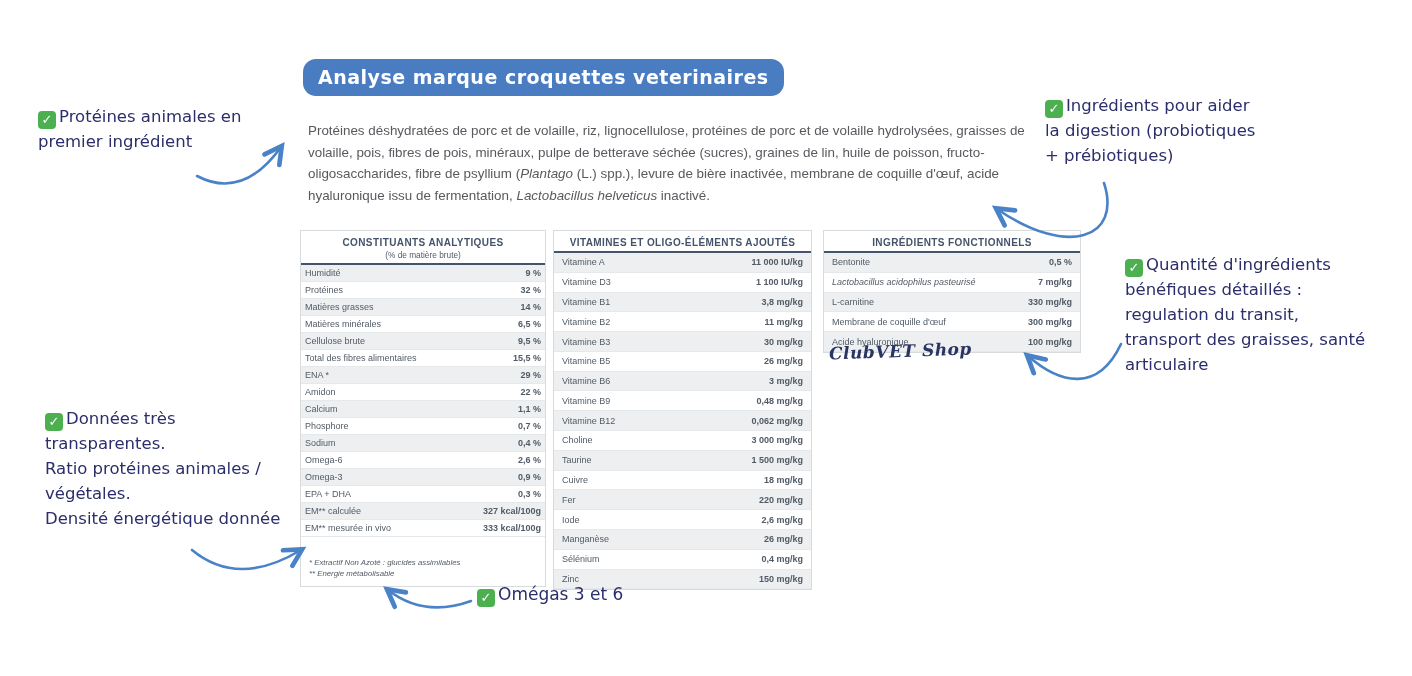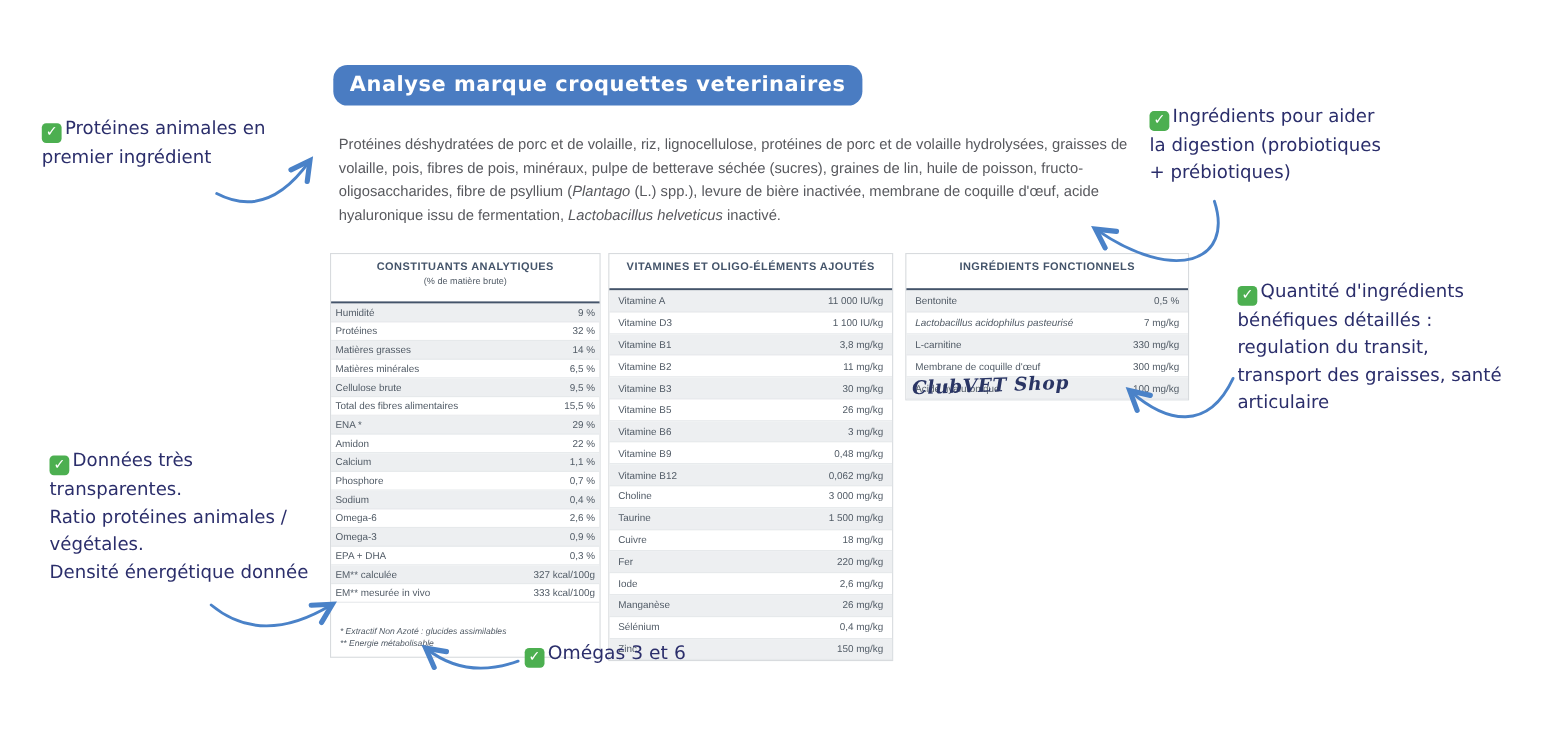--- a/index.html
+++ b/index.html
@@ -16,29 +16,29 @@
     padding:7px 15px 8px;border-radius:13px;}
 
   .ingredients{position:absolute;left:308px;top:120px;width:733px;color:var(--paratext);
     font-size:13.4px;line-height:1.62;}
   .ingredients .it{font-style:italic;}
 
   .table{position:absolute;top:230px;background:#fff;border:1px solid var(--tborder);font-size:9px;color:var(--celltext);}
   .t1{left:300px;width:246px;}
   .t2{left:553px;width:259px;}
   .t3{left:823px;width:258px;}
-  .thead{padding:6px 6px 14px;text-align:center;border-bottom:2px solid var(--headtext);}
+  .thead{padding:6px 6px 3px;text-align:center;border-bottom:2px solid var(--headtext);}
   .thead .ttitle{font-weight:bold;color:var(--headtext);font-size:10px;letter-spacing:.4px;}
   .thead .tsub{color:var(--celltext);font-size:8.3px;margin-top:2px;}
   .trow{display:flex;justify-content:space-between;align-items:center;padding:3px 4px;border-bottom:1px solid var(--rowline);}
   .t2 .trow,.t3 .trow{padding:4.4px 8px;}
   .trow:nth-child(odd){background:var(--rowalt);}
   .trow.it .tlabel{font-style:italic;}
   .tlabel{text-align:left;padding-right:6px;}
-  .tvalue{text-align:left;white-space:nowrap;}
+  .tvalue{text-align:left;white-space:nowrap;font-weight:bold;}
   .tfoot{padding:20px 8px 6px;font-style:italic;font-size:7.8px;line-height:1.45;color:var(--celltext);white-space:pre-line;}
 
   .logo{position:absolute;left:829px;top:341px;color:#2a3564;font-family:"DejaVu Serif",serif;
     font-style:italic;font-weight:bold;font-size:17px;transform:rotate(-2deg);letter-spacing:.5px;}
 
   .anno{position:absolute;color:var(--navy);font-family:"DejaVu Sans",sans-serif;
     font-size:16.5px;line-height:1.52;font-weight:500;}
   .anno .txt{white-space:pre-line;}
   .a1{left:38px;top:104px;width:250px;}
   .a2{left:45px;top:406px;width:280px;}

